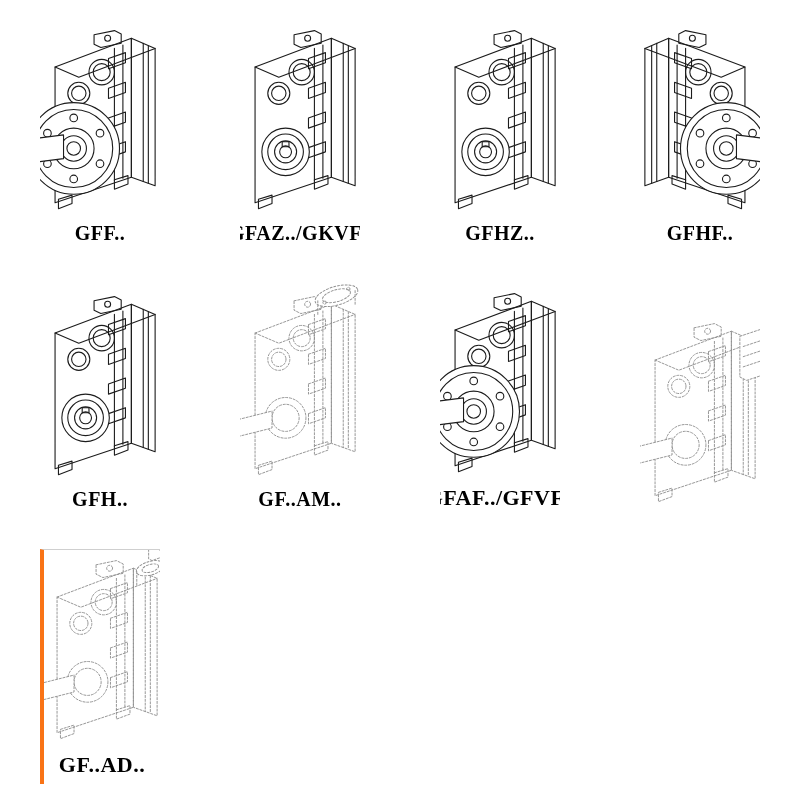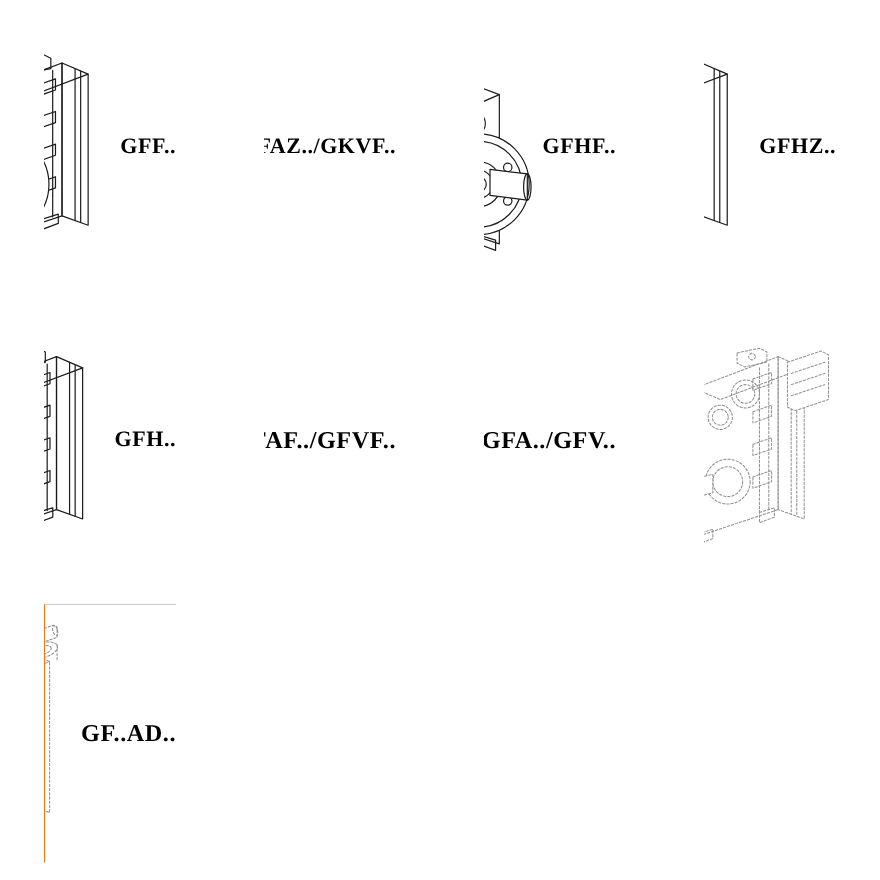--- a/index.html
+++ b/index.html
@@ -5,24 +5,24 @@
   html,body{margin:0;padding:0;background:#ffffff;}
   .page{
     width:800px;height:800px;background:#ffffff;
     display:grid;
     grid-template-columns:repeat(4,1fr);
     grid-template-rows:repeat(3,1fr);
     font-family:"Liberation Serif", serif;
     box-sizing:border-box;
   }
   .cell{
-    display:flex;flex-direction:row;align-items:center;justify-content:flex-end;
+    display:flex;flex-direction:column;align-items:center;justify-content:flex-end;
     padding:2px 0 6px 0;box-sizing:border-box;overflow:hidden;text-align:right;
   }
-  .cell.boxed{border-top:1px solid #cfcfcf;border-left:1px solid #f97316;}
+  .cell.boxed{border-top:1px solid #cfcfcf;border-left:4px solid #f97316;}
   .gb{
     width:168px;height:212px;
     stroke:#1c1c1c;fill:none;stroke-width:1.3;
     stroke-linejoin:round;stroke-linecap:round;
     flex:0 0 auto;
   }
   .gb .dashed{stroke:#8f8f8f;stroke-dasharray:2.5 2;stroke-width:1.1;}
   .caption{
     font-weight:bold;font-size:20px;color:#000;letter-spacing:.5px;
     margin-top:4px;white-space:nowrap;
@@ -142,62 +142,65 @@
   <figure class="cell">
     <svg class="gb" viewBox="0 0 190 250">
       <use href="#gb-body"></use>
         <use href="#gb-bore"></use>
     </svg>
     <figcaption class="caption">GFAZ../GKVF..</figcaption>
   </figure>
 
   <figure class="cell">
     <svg class="gb" viewBox="0 0 190 250">
+      <use href="#gb-body"></use>
+        <use href="#gb-bore"></use>
+    </svg>
+    <figcaption class="caption">GFHZ..</figcaption>
+  </figure>
+
+  <figure class="cell">
+    <svg class="gb" viewBox="0 0 190 250">
       <g transform="translate(190,0) scale(-1,1)">
           <use href="#gb-body"></use>
           <use href="#gb-flange"></use>
         </g>
     </svg>
     <figcaption class="caption">GFHF..</figcaption>
   </figure>
 
   <figure class="cell">
     <svg class="gb" viewBox="0 0 190 250">
       <use href="#gb-body"></use>
         <use href="#gb-bore"></use>
     </svg>
-    <figcaption class="caption">GFHZ..</figcaption>
-  </figure>
-
-  <figure class="cell">
-    <svg class="gb" viewBox="0 0 190 250">
-      <use href="#gb-body"></use>
-        <use href="#gb-bore"></use>
-    </svg>
     <figcaption class="caption">GFH..</figcaption>
   </figure>
 
 
+  <figure class="cell">
+    <svg class="gb" viewBox="0 0 190 250">
+      <g class="dashed">
+          <use href="#gb-body"></use>
+          <use href="#gb-shaftout"></use>
+          <use href="#gb-topflange"></use>
+        </g>
+    </svg>
+    <figcaption class="caption">GF..AM..</figcaption>
+  </figure>
 
 
   <figure class="cell row3">
     <svg class="gb" viewBox="0 0 190 250">
       <use href="#gb-body"></use>
         <use href="#gb-flange"></use>
     </svg>
     <figcaption class="caption">GFAF../GFVF..</figcaption>
   </figure>
 
-  <figure class="cell row3">
-    <svg class="gb" viewBox="0 0 190 250">
-      <use href="#gb-body"></use>
-        <use href="#gb-bore"></use>
-    </svg>
-    <figcaption class="caption">GFA../GFV..</figcaption>
-  </figure>
 
   <figure class="cell row3">
     <svg class="gb" viewBox="0 0 190 250">
       <g class="dashed">
           <use href="#gb-body"></use>
           <use href="#gb-shaftout"></use>
           <use href="#gb-sidebox"></use>
         </g>
     </svg>
   </figure>

